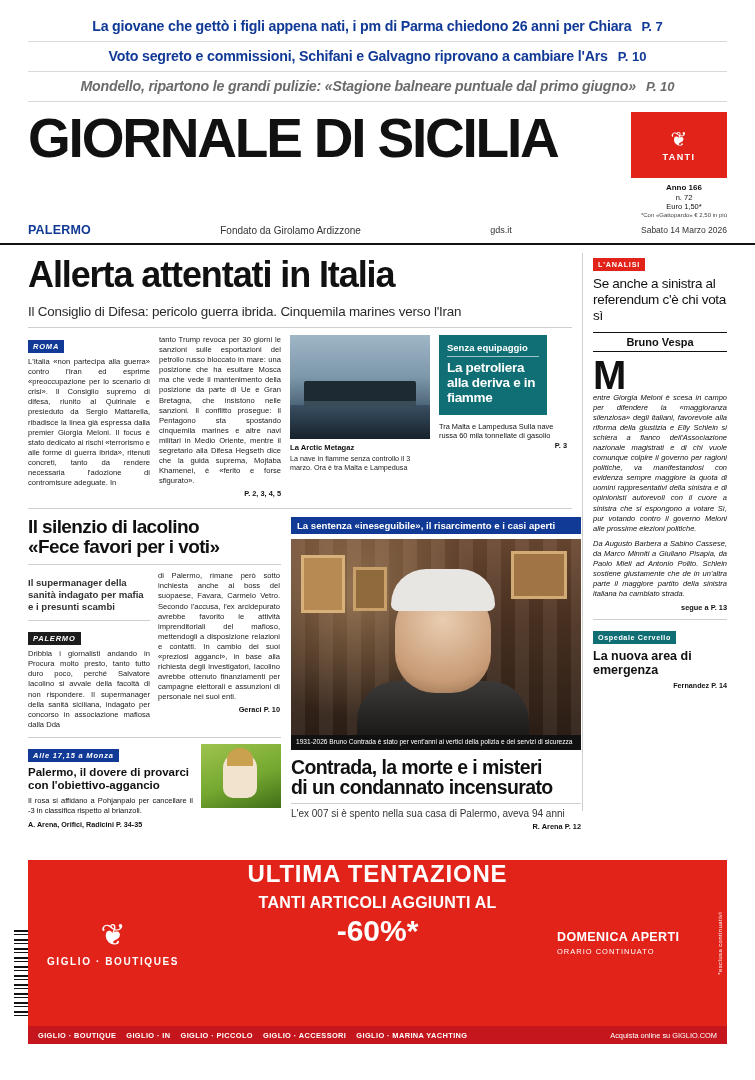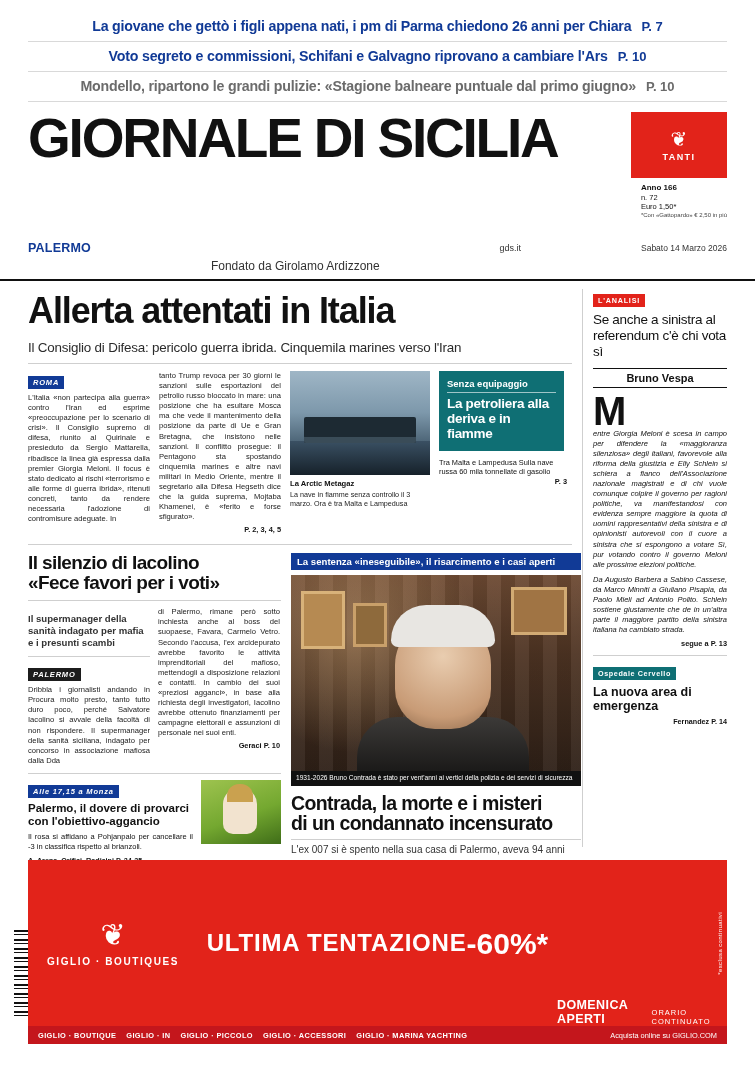--- a/index.html
+++ b/index.html
@@ -19,21 +19,21 @@
     display:flex; align-items:baseline; justify-content:center;
     border-bottom:1px solid #d9d9d9;
     padding:6px 0 7px 0;
   }
   .teaser:first-child { padding-top:4px; }
   .teaser .t-text {
     font-size:14.2px; font-weight:bold; letter-spacing:-0.2px;
   }
   .teaser .t-page { font-size:13px; font-weight:bold; white-space:nowrap; padding-left:10px; }
   .blue { color:#113a96; }
-  .gray { color:#6b6b6b; }
+  .gray { color:#6b6b6b;font-style:italic; }
 
   
   .masthead {
     display:flex; align-items:flex-start; justify-content:space-between;
     padding:6px 28px 0 28px;
   }
   .logo-title {
     font-family:"Liberation Sans", sans-serif;
     font-weight:bold;
     font-size:55px;
@@ -43,35 +43,35 @@
   }
   .masthead-right { display:flex; flex-direction:column; align-items:flex-end; }
   .giglio-box {
     width:96px; height:66px; background:#e2231a; color:#fff;
     display:flex; flex-direction:column; align-items:center; justify-content:center;
     gap:3px;
   }
   .giglio-mark { font-size:20px; line-height:1; }
   .giglio-word { font-size:9px; letter-spacing:1.4px; font-weight:bold; }
   .issue-info {
-    margin-top:5px; text-align:left; line-height:1.25;
+    margin-top:5px; text-align:center; line-height:1.25;
   }
   .issue-info .ii1 { font-size:8px; font-weight:bold; }
   .issue-info .ii2 { font-size:7.5px; }
   .issue-info .ii3 { font-size:7.5px; }
   .issue-info .ii4 { font-size:6px; color:#444; }
 
   .subbar {
     display:flex; align-items:center; justify-content:space-between;
     padding:4px 28px 6px 28px;
     border-bottom:2px solid #111;
     margin:0 0 0 0;
   }
   .subbar .city { color:#113a96; font-weight:bold; font-size:12.5px; letter-spacing:0.2px; }
-  .subbar .founded { font-size:12px; color:#333;margin-top:36px; }
+  .subbar .founded { font-size:10px; color:#333; }
   .subbar .site { font-size:9px; color:#333; }
   .subbar .date { font-size:8.5px; color:#333; }
 
   
   .main {
     display:flex;
     padding:0 28px;
     margin-top:8px;
     height:558px;
   }
@@ -114,21 +114,21 @@
     box-shadow:0 -9px 0 -3px #3a4c58 inset;
   }
   .photo-ship:before{
     content:""; position:absolute; left:0; bottom:0; width:140px; height:34px;
     background:linear-gradient(180deg,#3a5063,#16212a);
   }
   .cap-title { font-size:7.6px; font-weight:bold; margin-top:4px; line-height:1.2; }
   .cap-text { font-size:7.2px; line-height:1.3; margin-top:2px; color:#222; }
 
   .teal-box {
-    width:125px; background:#0f6f74; color:#fff; padding:7px 8px 9px 8px;
+    width:108px; background:#0f6f74; color:#fff; padding:7px 8px 9px 8px;
   }
   .teal-box .tb-kicker { font-size:9.5px; font-weight:bold; border-bottom:1px solid rgba(255,255,255,.6); padding-bottom:3px; margin-bottom:4px;}
   .teal-box .tb-title { font-size:13.5px; font-weight:bold; line-height:1.1; letter-spacing:-0.3px; }
   .teal-under { width:128px; font-size:7.4px; line-height:1.35; margin-top:7px; }
   .teal-under .pg { text-align:right; font-weight:bold; }
 
   
   .band2 { display:flex; gap:10px; margin-top:10px; border-top:1px solid #cfcfcf; padding-top:8px; }
   .band2-left { width:255px; }
   .band2-right { width:290px; }
@@ -229,25 +229,25 @@
   
   .ad {
     position:absolute; left:28px; top:860px; width:699px; height:166px;
     background:#e2231a; color:#fff; display:flex; align-items:stretch;
   }
   .ad-left {
     width:170px; display:flex; flex-direction:column; align-items:center; justify-content:center; gap:6px;
   }
   .ad-mark { font-size:30px; line-height:1; }
   .ad-word { font-size:10px; letter-spacing:1.6px; font-weight:bold; }
-  .ad-center { flex:1; display:flex; flex-direction:row; align-items:center; justify-content:center; }
+  .ad-center { flex:1; display:flex; flex-direction:column; align-items:center; }
   .ad-t1 { font-size:24px; font-weight:bold; letter-spacing:0.8px; }
   .ad-t2 { font-size:16px; font-weight:bold; margin-top:6px; letter-spacing:0.2px; }
   .ad-t3 { font-size:30px; font-weight:bold; margin-top:2px; }
-  .ad-right { width:170px; display:flex; flex-direction:row; align-items:flex-end; justify-content:center; }
+  .ad-right { width:170px; display:flex; flex-direction:column; align-items:flex-start; justify-content:center; }
   .ad-r1 { font-size:12.5px; font-weight:bold; letter-spacing:0.4px; }
   .ad-r2 { font-size:7.5px; letter-spacing:1px; margin-top:3px; }
   .ad-vert {
     position:absolute; right:4px; top:0; height:166px; display:flex; align-items:center;
   }
   .ad-vert span {
     writing-mode:vertical-rl; transform:rotate(180deg);
     font-size:6px; letter-spacing:0.4px;
   }
   .ad-footer {
@@ -410,20 +410,21 @@
 
   <div class="barcode"></div>
 
   <div class="ad">
     <div class="ad-left">
       <div class="ad-mark">❦</div>
       <div class="ad-word">GIGLIO · BOUTIQUES</div>
     </div>
     <div class="ad-center">
       <div class="ad-t1">ULTIMA TENTAZIONE</div>
+      <div class="ad-t2">TANTI ARTICOLI AGGIUNTI AL</div>
       <div class="ad-t3">-60%*</div>
     </div>
     <div class="ad-right">
       <div class="ad-r1">DOMENICA APERTI</div>
       <div class="ad-r2">ORARIO CONTINUATO</div>
     </div>
     <div class="ad-vert">
       <span>*esclusa continuativi</span>
     </div>
   </div>

